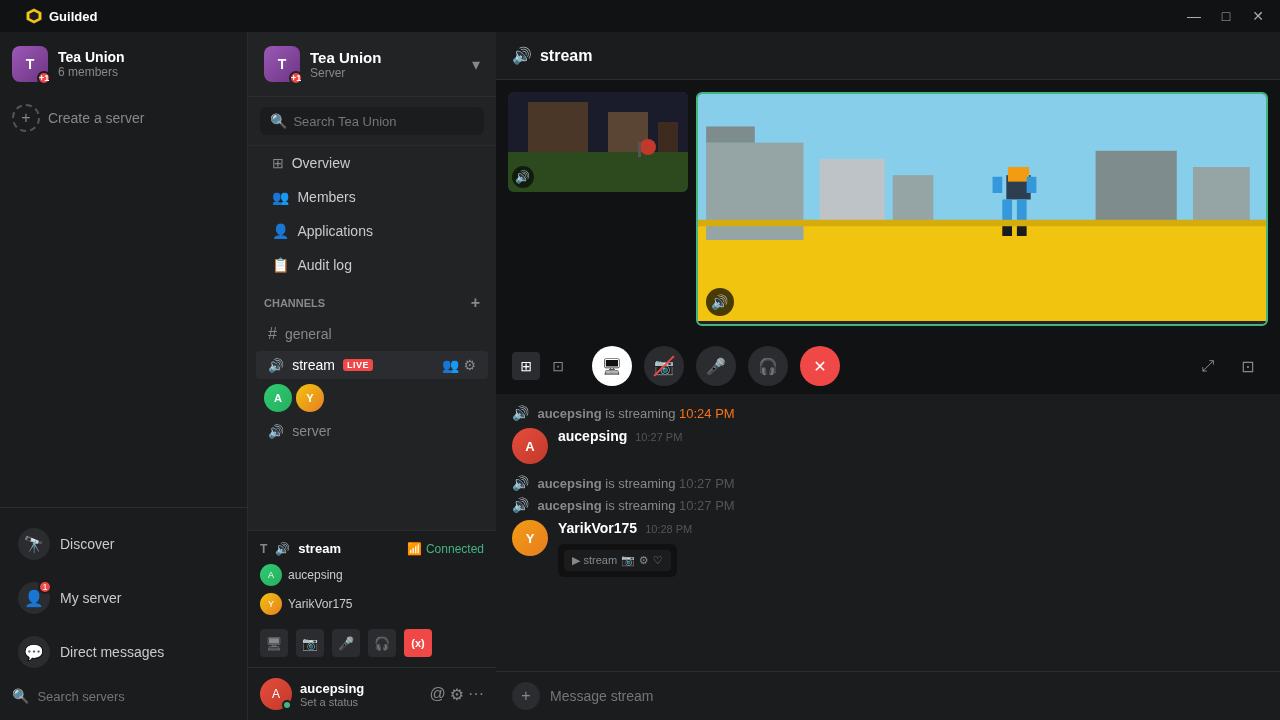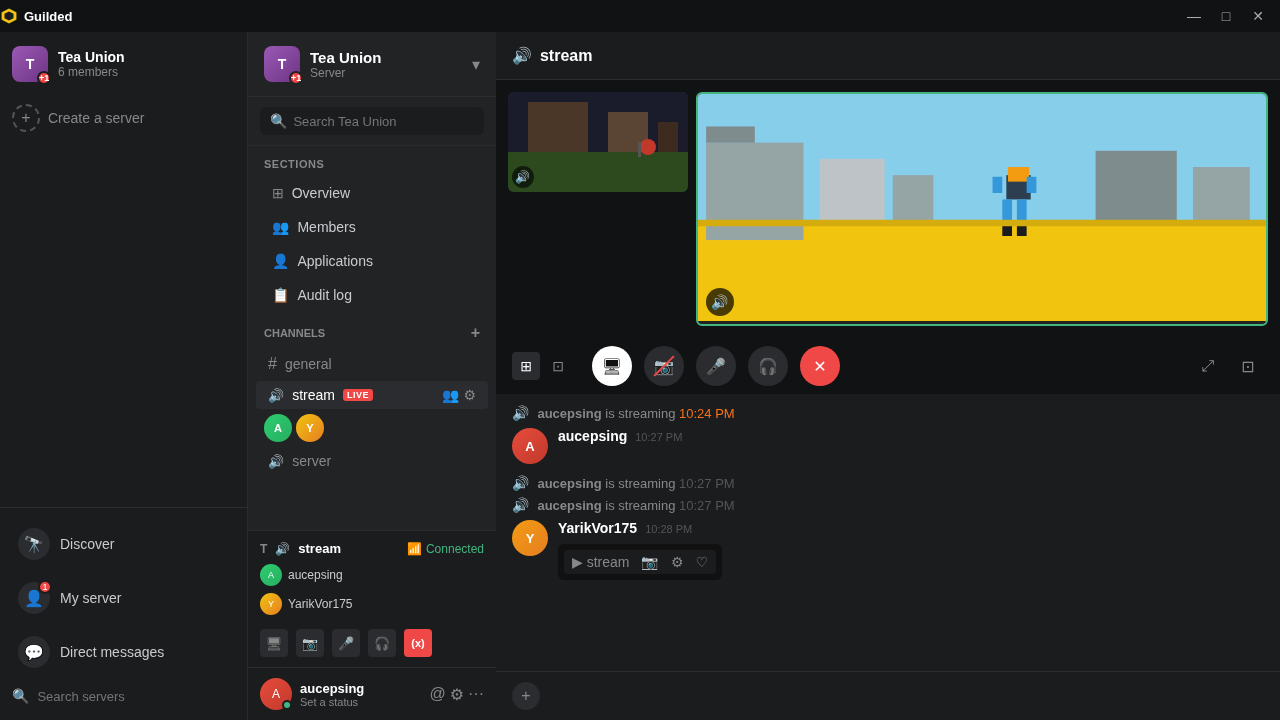--- a/index.html
+++ b/index.html
@@ -14,21 +14,21 @@
       display: flex;
       flex-direction: column;
     }
 
     
     .titlebar {
       height: 32px;
       background: #111214;
       display: flex;
       align-items: center;
-      padding: 0 0;
+      padding: 0 25px;
       flex-shrink: 0;
       -webkit-app-region: drag;
       position: relative;
     }
     .titlebar-logo {
       display: flex;
       align-items: center;
       gap: 6px;
       color: #fff;
       font-size: 13px;
@@ -688,22 +688,22 @@
       border-radius: 6px;
       padding: 6px;
       display: inline-block;
     }
     .preview-bar {
       background: #1a1c1e;
       border-radius: 4px;
       padding: 4px 8px;
       display: flex;
       align-items: center;
-      gap: 12px;
-      font-size: 14px;
+      gap: 4px;
+      font-size: 11px;
       color: #888;
     }
 
     
     .message-input-bar {
       padding: 10px 16px;
       background: #1a1c1e;
       border-top: 1px solid #2a2c2f;
       display: flex;
       align-items: center;
@@ -814,21 +814,20 @@
       <div class="chevron-btn">▾</div>
     </div>
 
     <div class="channel-search">
       <div class="channel-search-inner">
         <span>🔍</span>
         <input type="text" placeholder="Search Tea Union" style="">
       </div>
     </div>
 
-    <div class="sections-header">Sections</div>
 
     <div class="section-item">
       <span class="section-icon">⊞</span>
       <span>Overview</span>
     </div>
     <div class="section-item">
       <span class="section-icon">👥</span>
       <span>Members</span>
     </div>
     <div class="section-item">
@@ -1051,18 +1050,19 @@
                   <span>♡</span>
                 </div>
               </div>
             </div>
           </div>
 
         </div>
 
         <div class="message-input-bar">
           <div class="message-plus-btn">+</div>
+          <input type="text" class="message-input" placeholder="Message stream" style="">
         </div>
       </div>
     </div>
   </div>
 
 </div>
 
 </body></html>

